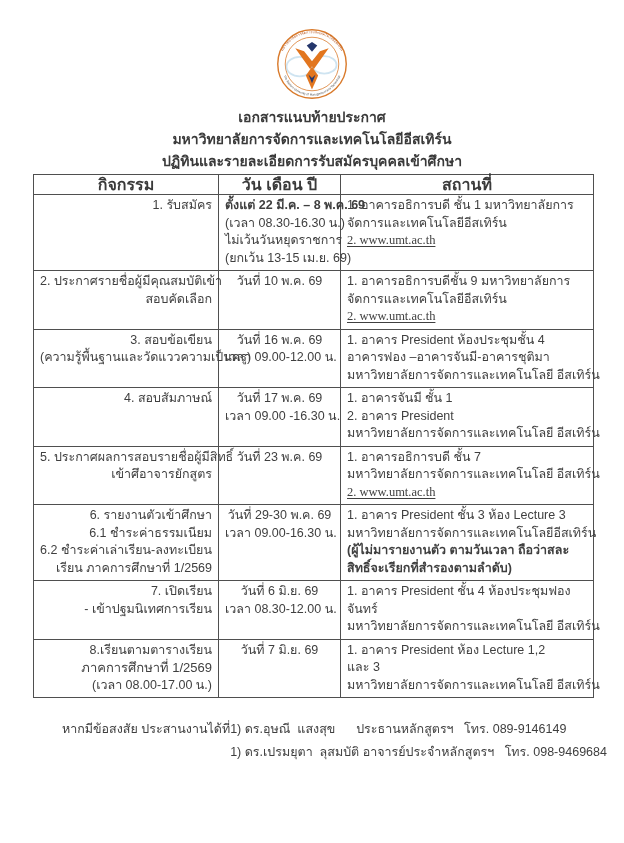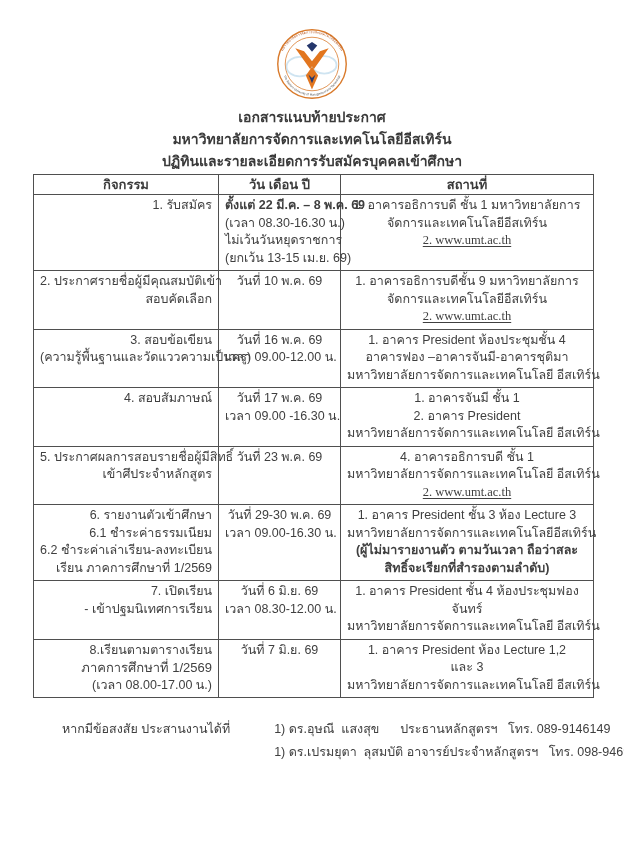--- a/index.html
+++ b/index.html
@@ -19,33 +19,33 @@
     border-collapse:collapse; table-layout:fixed;
     margin:2px 0 0 33px; width:560px;
     border:1px solid #4f4f4f;
   }
   table.schedule th, table.schedule td {
     border:1px solid #4f4f4f;
     vertical-align:top;
     padding:2px 6px 3px 6px;
   }
   table.schedule th {
-    font-weight:bold; text-align:center; font-size:13px;
+    font-weight:bold; text-align:center; font-size:16px;
     padding:1px 4px; line-height:17px; color:#3a3a3a;
   }
   .cell-line { line-height:17.5px; white-space:nowrap; overflow:visible; }
   .cell-activity { text-align:right; }
   .cell-date { text-align:center; }
-  .cell-location { text-align:center; }
+  .cell-location { text-align:left; }
   .line-bold { font-weight:bold; }
   .line-underline { text-decoration:underline; text-underline-offset:2px;font-family:Liberation Serif, serif; }
   .line-small { font-size:13px; }
 
   .footer { margin:20px 0 0 62px; }
-  .footer-row { display:flex; align-items:flex-start;gap:44px; }
+  .footer-row { display:flex; align-items:flex-start; }
   .footer-label { white-space:pre; line-height:23px; }
   .footer-contacts { }
   .footer-contacts div { white-space:pre; line-height:23px; }
 </style>
 </head>
 <body>
 
 <div class="page">
 
   <div class="logo-wrap">
@@ -146,27 +146,27 @@
           </td>
           <td class="cell-location">
             <div class="cell-line">1. อาคารจันมี ชั้น 1</div>
             <div class="cell-line">2. อาคาร President</div>
             <div class="cell-line">มหาวิทยาลัยการจัดการและเทคโนโลยี อีสเทิร์น</div>
           </td>
         </tr>
         <tr>
           <td class="cell-activity">
             <div class="cell-line">5. ประกาศผลการสอบรายชื่อผู้มีสิทธิ์</div>
-            <div class="cell-line">เข้าศึประจำหลักสูตร</div>
+            <div class="cell-line">เข้าศึอาจารยักสูตร</div>
           </td>
           <td class="cell-date">
             <div class="cell-line">วันที่ 23 พ.ค. 69</div>
           </td>
           <td class="cell-location">
-            <div class="cell-line">4. อาคารอธิการบดี ชั้น 1</div>
+            <div class="cell-line">1. อาคารอธิการบดี ชั้น 7</div>
             <div class="cell-line">มหาวิทยาลัยการจัดการและเทคโนโลยี อีสเทิร์น</div>
             <div class="cell-line line-underline">2. www.umt.ac.th</div>
           </td>
         </tr>
         <tr>
           <td class="cell-activity">
             <div class="cell-line">6. รายงานตัวเข้าศึกษา</div>
             <div class="cell-line">    6.1 ชำระค่าธรรมเนียม</div>
             <div class="cell-line">    6.2 ชำระค่าเล่าเรียน-ลงทะเบียน</div>
             <div class="cell-line">เรียน ภาคการศึกษาที่ 1/2569</div>

